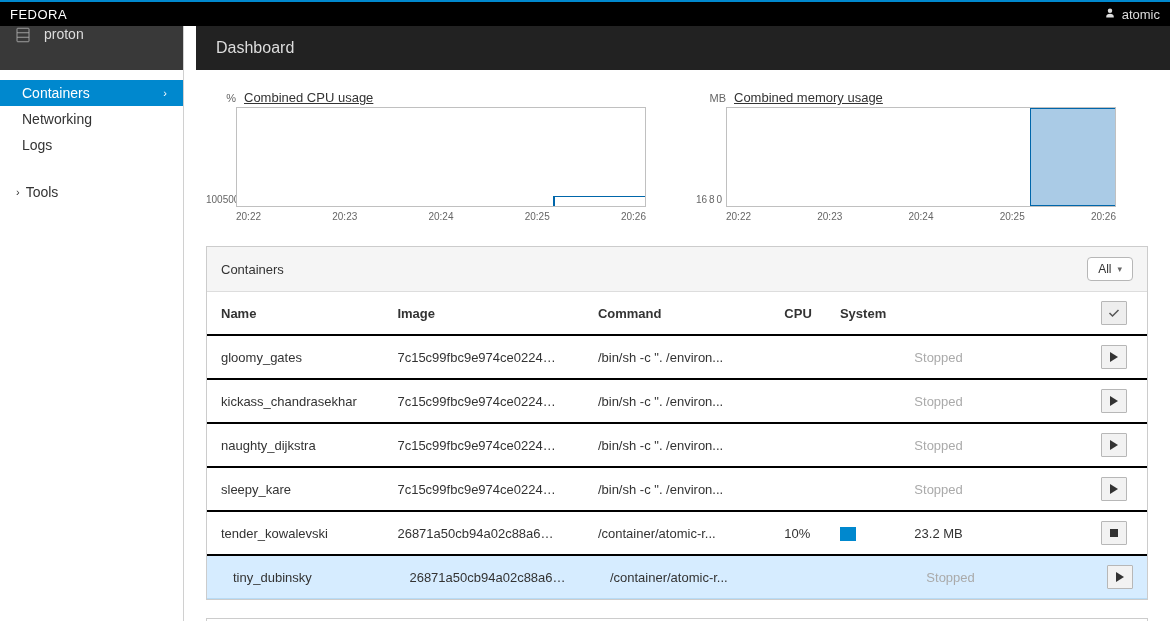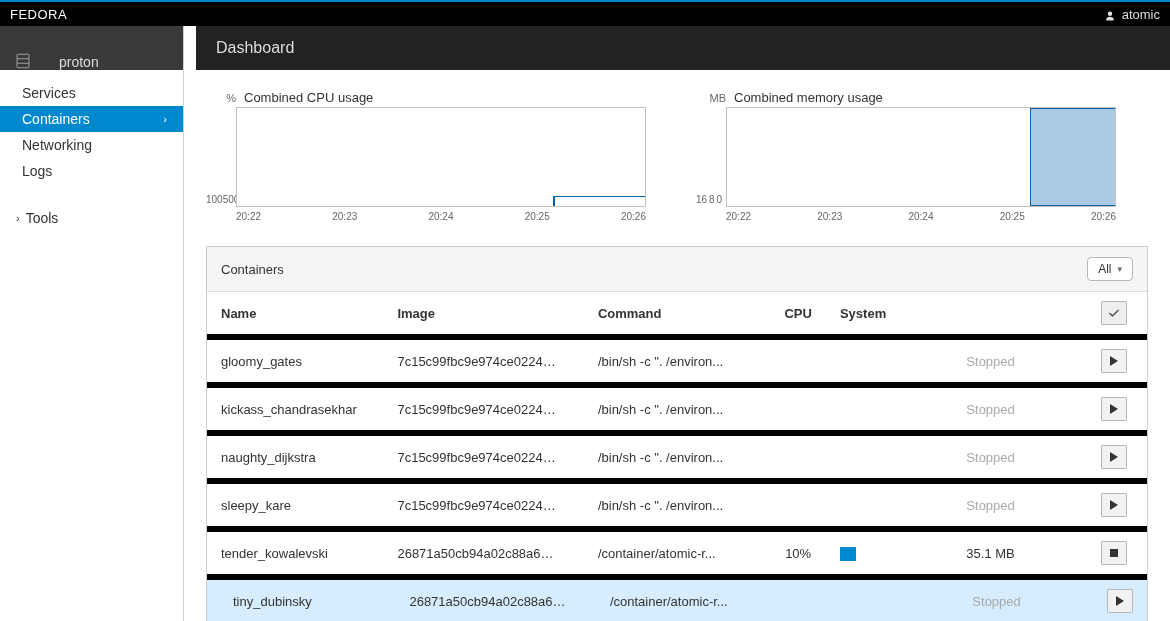--- a/index.html
+++ b/index.html
@@ -17,39 +17,39 @@
   background: #000;
   color: #fff;
   height: 24px;
   display: flex;
   align-items: center;
   padding: 0 10px;
   font-size: 13px;
   justify-content: space-between;
 }
 .topbar .brand { font-weight: 400; letter-spacing: 0.5px; }
-.topbar .user { display: flex; align-items: flex-end; gap: 6px; color: #ddd; }
+.topbar .user { display: flex; align-items: flex-start; gap: 6px; color: #ddd; }
 .topbar .user svg { width: 12px; height: 12px; fill: #ddd; }
 
 .layout { display: flex; height: calc(100% - 26px); }
 
 .sidebar {
   width: 184px;
   background: #fff;
   border-right: 1px solid #d0d0d0;
   flex-shrink: 0;
 }
 .side-header {
   background: #393939;
   color: #ddd;
   height: 44px;
   display: flex;
-  align-items: flex-end;
+  align-items: flex-start;
   padding: 0 14px;
-  gap: 27px;
+  gap: 12px;
 }
 .side-header svg { width: 18px; height: 18px; fill: none; stroke: #aaa; stroke-width: 1.2; }
 .side-header span { font-size: 14px; }
 
 .nav { padding: 10px 0; }
 .nav-item {
   padding: 5px 16px 5px 22px;
   font-size: 14px;
   color: #333;
   cursor: pointer;
@@ -86,21 +86,21 @@
 }
 
 .panel-area { padding: 20px 22px; }
 
 .charts-row { display: flex; gap: 50px; margin-bottom: 20px; }
 .chart-wrap { }
 .chart-wrap.cpu { width: 440px; }
 .chart-wrap.mem { width: 420px; }
 .chart-header { display: flex; align-items: baseline; gap: 8px; margin-bottom: 2px; }
 .chart-unit { font-size: 11px; color: #666; width: 30px; text-align: right; }
-.chart-title { font-size: 13px; color: #333; }
+.chart-title { font-size: 13px; color: #333; text-decoration: underline; }
 .chart-body { display: flex; }
 .chart-yaxis { width: 30px; display: flex; flex-direction: row; justify-content: space-between; align-items: flex-end; font-size: 10px; color: #666; padding: 2px 4px 2px 0; }
 .chart-yaxis div { line-height: 1; }
 .chart-plot { flex: 1; height: 100px; border: 1px solid #c0c0c0; position: relative; background: #fff; }
 .chart-xaxis { margin-left: 30px; display: flex; justify-content: space-between; font-size: 10px; color: #666; padding: 4px 0; }
 
 .cpu-line {
   position: absolute; right: 0; bottom: 0; left: 78%;
   border-top: 1.5px solid #0066aa;
   height: 10px;
@@ -137,23 +137,23 @@
   font-size: 12px;
   border-radius: 4px;
   display: flex;
   align-items: center;
   gap: 6px;
   cursor: pointer;
 }
 .dropdown-btn .caret { font-size: 9px; color: #666; }
 
 table { width: 100%; border-collapse: collapse; }
-th, td { text-align: left; padding: 9px 14px; font-size: 13px; border-bottom: 6px solid #000000; }
+th, td { text-align: left; padding: 9px 14px; font-size: 13px; border-bottom: 2px solid #000000; }
 th { font-weight: 600; }
-td.num, th.num { text-align: center; }
+td.num, th.num { text-align: left; }
 td.action, th.action { width: 46px; text-align: center; }
 .icon-btn {
   border: 1px solid #b7b7b7;
   background: #f2f2f2;
   width: 26px; height: 24px;
   display: inline-flex; align-items: center; justify-content: center;
   cursor: pointer;
   border-radius: 1px;
 }
 .icon-btn.header-check { background: #eee; }
@@ -194,23 +194,20 @@
   <div class="sidebar">
     <div class="side-header">
       <svg viewBox="0 0 24 24">
           <rect x="4" y="3" width="16" height="18" rx="1"></rect>
           <line x1="4" y1="9" x2="20" y2="9"></line>
           <line x1="4" y1="15" x2="20" y2="15"></line>
         </svg>
       <span>proton</span>
     </div>
     <div class="nav" id="nav-list">
-        <div class="nav-item">
-          <span>Services</span>
-        </div>
         <div class="nav-item active">
           <span>Containers</span>
           <span class="chev">›</span>
         </div>
         <div class="nav-item">
           <span>Networking</span>
         </div>
         <div class="nav-item">
           <span>Logs</span>
         </div>
@@ -356,21 +353,21 @@
                       <path d="M1 0l8 5-8 5z" fill="#333"></path>
                     </svg>
                   </div></td>
               </tr>
               <tr>
                 <td>tender_kowalevski</td>
                 <td><span class="truncate">26871a50cb94a02c88a63c...</span></td>
                 <td><span class="truncate">/container/atomic-r...</span></td>
                 <td class="num">10%</td>
                 <td><span class="mem-bar"></span></td>
-                <td class="num">35.1 MB</td>
+                <td class="num">23.2 MB</td>
                 <td class="action"><div class="icon-btn">
                     <svg class="stop" viewBox="0 0 10 10">
                       <rect x="1" y="1" width="8" height="8" fill="#333"></rect>
                     </svg>
                   </div></td>
               </tr>
               <tr class="selected">
                 <td>tiny_dubinsky</td>
                 <td><span class="truncate">26871a50cb94a02c88a63c...</span></td>
                 <td><span class="truncate">/container/atomic-r...</span></td>

